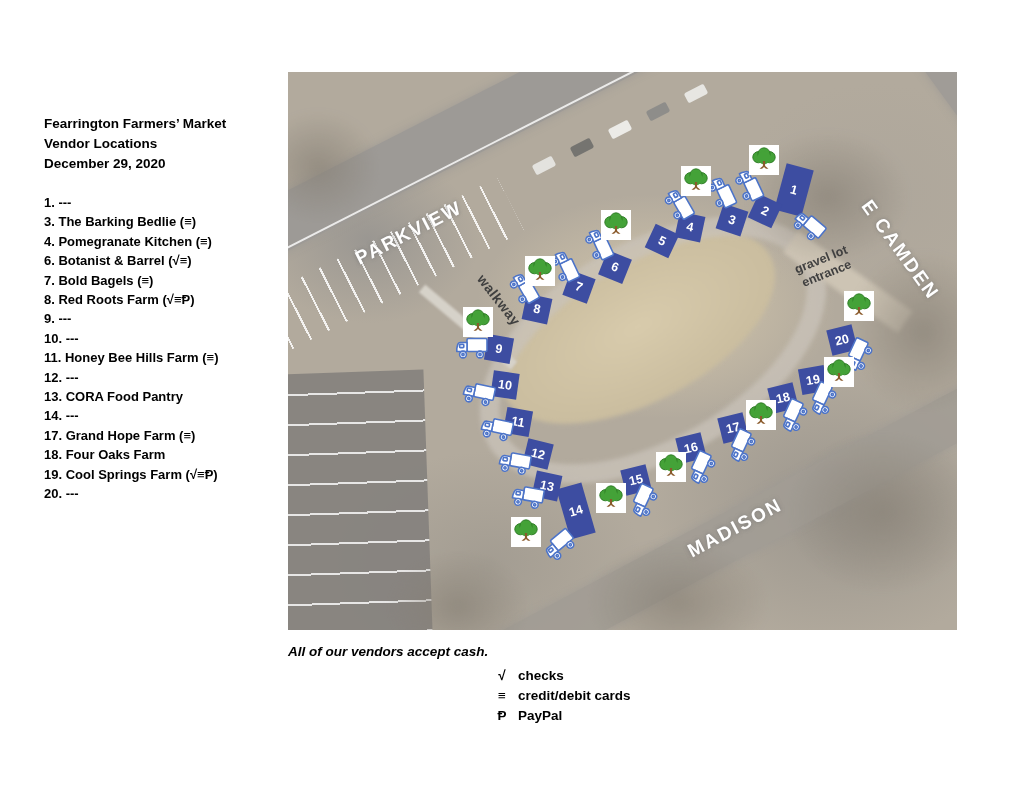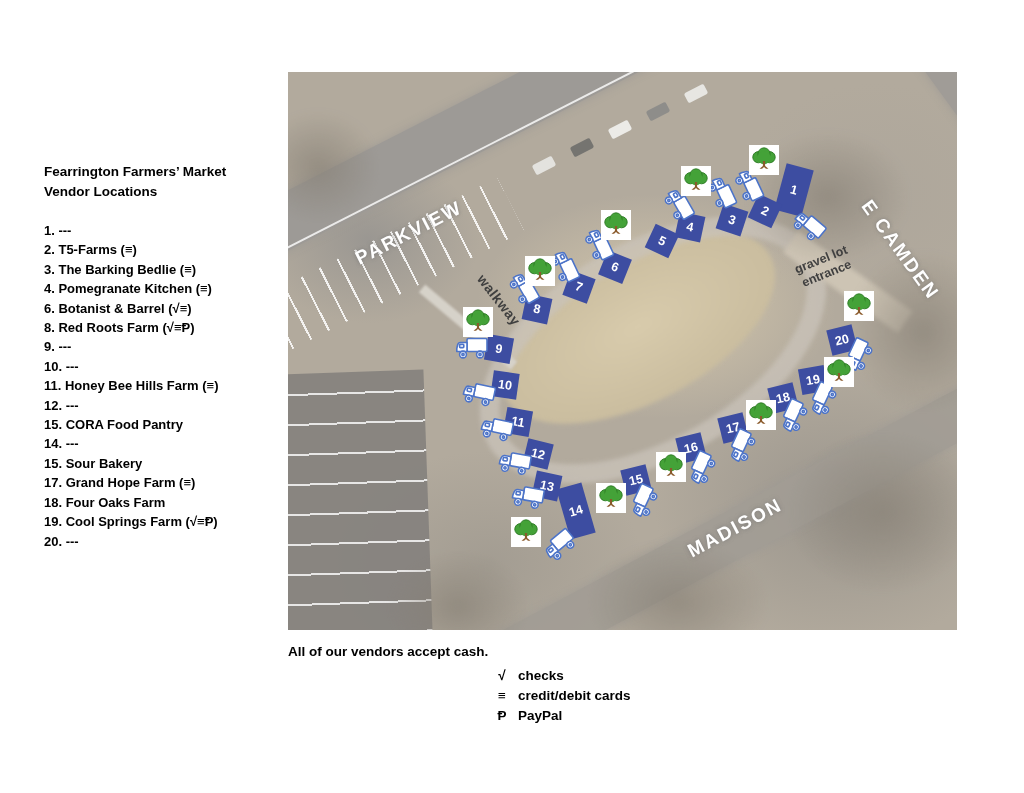--- a/index.html
+++ b/index.html
@@ -1,20 +1,20 @@
 <!DOCTYPE html>
 <html style="--stall-blue: #3d4da1; --truck-blue: #4d74c8; --tree-green: #44a238; --tree-dark: #2c7a24; --trunk-brown: #8a5a2b;"><head>
 <meta charset="utf-8">
 <style>
   html,body{margin:0;padding:0;background:#fff;}
   .page{position:relative;width:1024px;height:793px;background:#fff;overflow:hidden;
         font-family:"Liberation Sans","DejaVu Sans",sans-serif;color:#000;}
 
   
-  .left-panel{position:absolute;left:44px;top:114px;width:244px;margin-top:48px;}
+  .left-panel{position:absolute;left:44px;top:114px;width:244px;}
   .map-title div{font-size:13.5px;font-weight:bold;line-height:20px;white-space:nowrap;}
   .vendor-list{margin-top:19px;}
   .vendor-item{font-size:13px;font-weight:bold;line-height:19.4px;white-space:nowrap;}
 
   
   .map{position:absolute;left:288px;top:72px;width:669px;height:558px;overflow:hidden;
        background-color:#b2aa9d;
        background-image:
          radial-gradient(240px 150px at 55% 42%,rgba(214,201,173,.95),rgba(214,201,173,0) 75%),
          radial-gradient(200px 160px at 88% 22%,rgba(173,166,155,.85),rgba(173,166,155,0) 70%),
@@ -54,51 +54,51 @@
   .tree svg .canopy-fill{fill:var(--tree-green,#44a238);}
   .tree svg .trunk{fill:var(--trunk-brown,#8a5a2b);}
   .street-label{position:absolute;color:#fff;font-weight:bold;font-size:19px;letter-spacing:2px;white-space:nowrap;
        text-shadow:0 0 4px rgba(110,110,110,.7);z-index:2;}
   .map-note{position:absolute;color:#3f3f3f;font-weight:bold;z-index:2;white-space:pre-line;text-align:center;}
   .note-walkway{font-size:14px;letter-spacing:.5px;}
   .note-gravel{font-size:12.5px;line-height:15px;}
 
   
   .footer{position:absolute;left:288px;top:644px;width:720px;font-size:13.5px;font-weight:bold;}
-  .footer-line{white-space:nowrap;}
+  .footer-line{white-space:nowrap;font-style:italic;}
   .key-title{position:absolute;left:206px;top:0;}
   .key-rows{position:absolute;left:206px;top:21px;}
   .key-row{display:flex;height:20px;align-items:center;}
   .key-symbol{width:16px;text-align:center;}
   .key-label{margin-left:8px;}
 </style>
 </head>
 <body>
 
 <div class="page">
 
   <div class="left-panel">
     <div class="map-title">
       <div>Fearrington Farmers’ Market</div>
       <div>Vendor Locations</div>
+      <div>December 29, 2020</div>
     </div>
     <div class="vendor-list" id="vendor-list">
         <div class="vendor-item">1. ---</div>
-        <div class="vendor-item">2. T5-Farms (≡)</div>
         <div class="vendor-item">3. The Barking Bedlie (≡)</div>
         <div class="vendor-item">4. Pomegranate Kitchen (≡)</div>
         <div class="vendor-item">6. Botanist &amp; Barrel (√≡)</div>
+        <div class="vendor-item">7. Bold Bagels (≡)</div>
         <div class="vendor-item">8. Red Roots Farm (√≡Ᵽ)</div>
         <div class="vendor-item">9. ---</div>
         <div class="vendor-item">10. ---</div>
         <div class="vendor-item">11. Honey Bee Hills Farm (≡)</div>
         <div class="vendor-item">12. ---</div>
-        <div class="vendor-item">15. CORA Food Pantry</div>
+        <div class="vendor-item">13. CORA Food Pantry</div>
         <div class="vendor-item">14. ---</div>
-        <div class="vendor-item">15. Sour Bakery</div>
         <div class="vendor-item">17. Grand Hope Farm (≡)</div>
         <div class="vendor-item">18. Four Oaks Farm</div>
         <div class="vendor-item">19. Cool Springs Farm (√≡Ᵽ)</div>
         <div class="vendor-item">20. ---</div>
       </div>
   </div>
 
   <div class="map" id="map-el">
 
     <div class="decor road road-parkview"></div>

